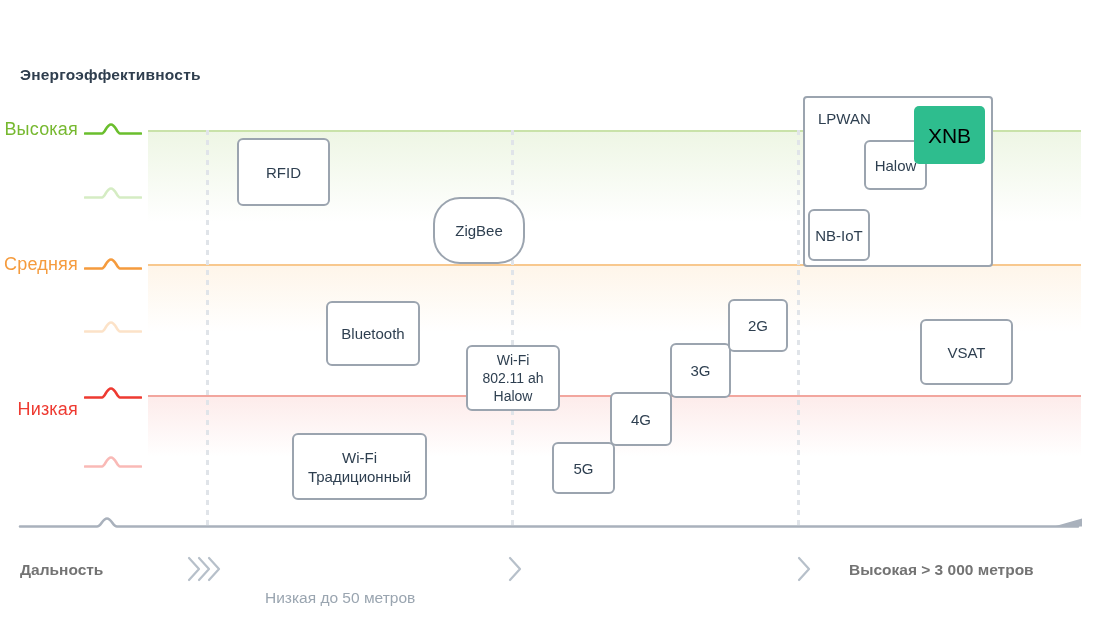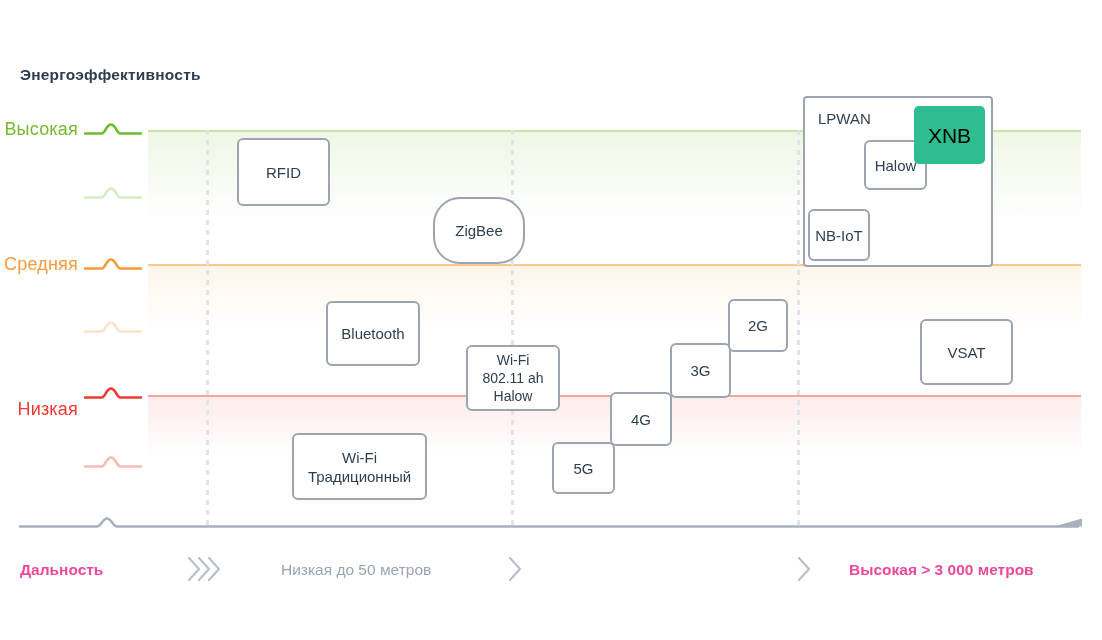--- a/index.html
+++ b/index.html
@@ -46,21 +46,21 @@
         font-size:15px;color:#2e3f50;text-align:center;line-height:19px;
         box-sizing:border-box;z-index:3;}
   .node.small{font-size:14px;line-height:18px;}
   .node.container{align-items:flex-start;justify-content:flex-start;
         padding:11px 0 0 13px;z-index:2;border-radius:4px;}
   .node.accent{background:#2ebd8e;border:none;color:#000000;font-size:21px;
         border-radius:5px;z-index:4;}
 
   
   .x-label{position:absolute;top:559px;font-size:15.5px;line-height:22px;}
-  .x-label.strong{font-weight:bold;color:#ec4899;}
+  .x-label.strong{font-weight:bold;color:#737373;}
   .x-label.muted{color:#9aa5b0;font-weight:normal;}
   .chev{position:absolute;top:555px;}
   .chev polyline{fill:none;stroke:#b7c0ca;stroke-width:2.2;
         stroke-linecap:round;stroke-linejoin:round;}
 </style>
 </head>
 <body>
 
 <div class="stage">
 
@@ -157,21 +157,21 @@
       </div>
     </div>
 
   <div class="x-label strong" style="left:20px;">Дальность</div>
 
   <svg class="chev" style="left:186px;" width="40" height="28" viewBox="0 0 40 28">
     <polyline points="3,3 13,14 3,25"></polyline>
       <polyline points="13,3 23,14 13,25"></polyline>
       <polyline points="23,3 33,14 23,25"></polyline>
   </svg>
-  <div class="x-label muted" style="left:281px;">Низкая до 50 метров</div>
+  <div class="x-label muted" style="left:265px;margin-top:28px;">Низкая до 50 метров</div>
 
   <svg class="chev" style="left:506px;" width="20" height="28" viewBox="0 0 20 28">
     <polyline points="4,3 14,14 4,25"></polyline>
   </svg>
 
   <svg class="chev" style="left:795px;" width="20" height="28" viewBox="0 0 20 28">
     <polyline points="4,3 14,14 4,25"></polyline>
   </svg>
   <div class="x-label strong" style="left:849px;">Высокая &gt; 3 000 метров</div>
 

